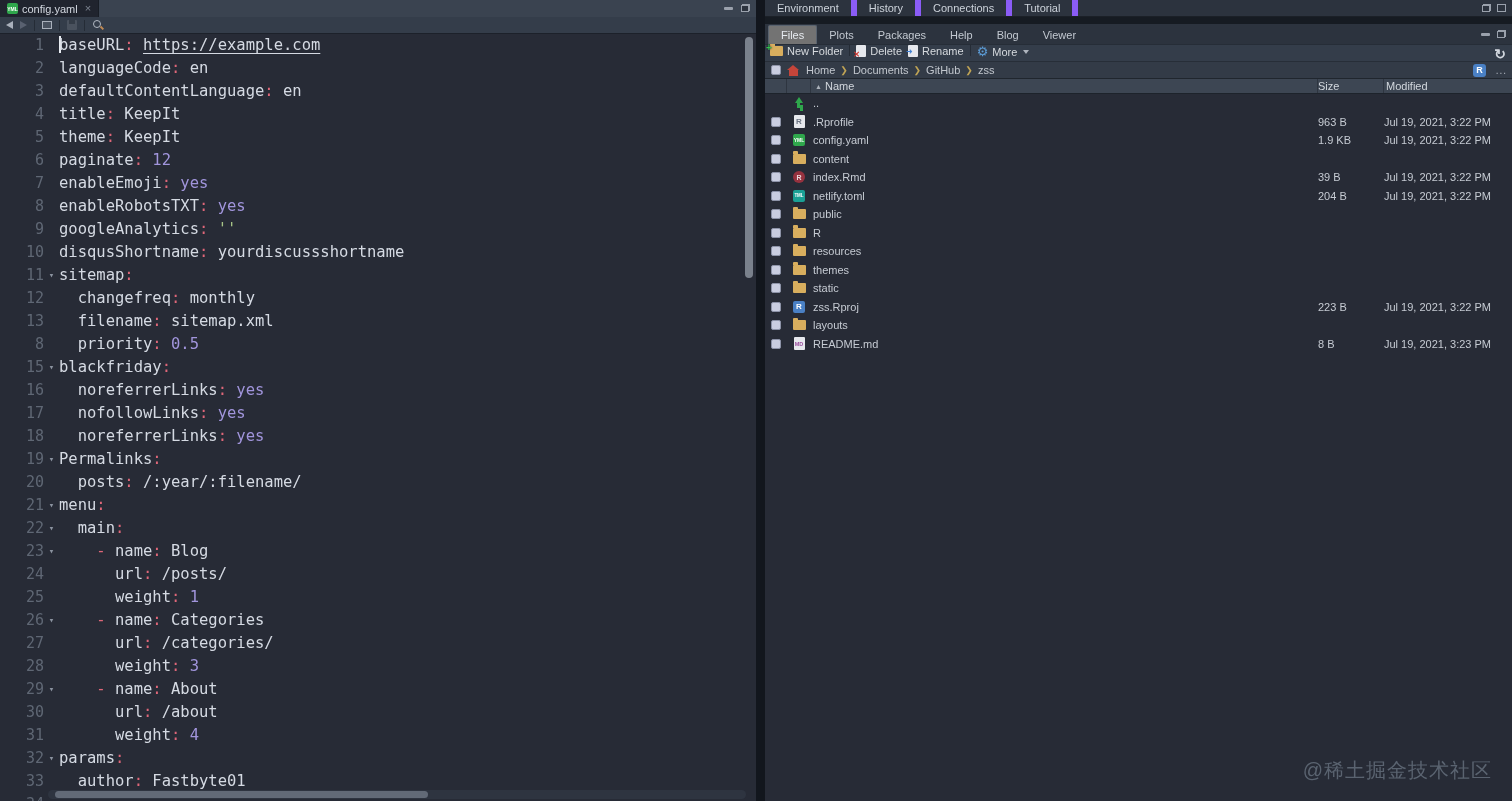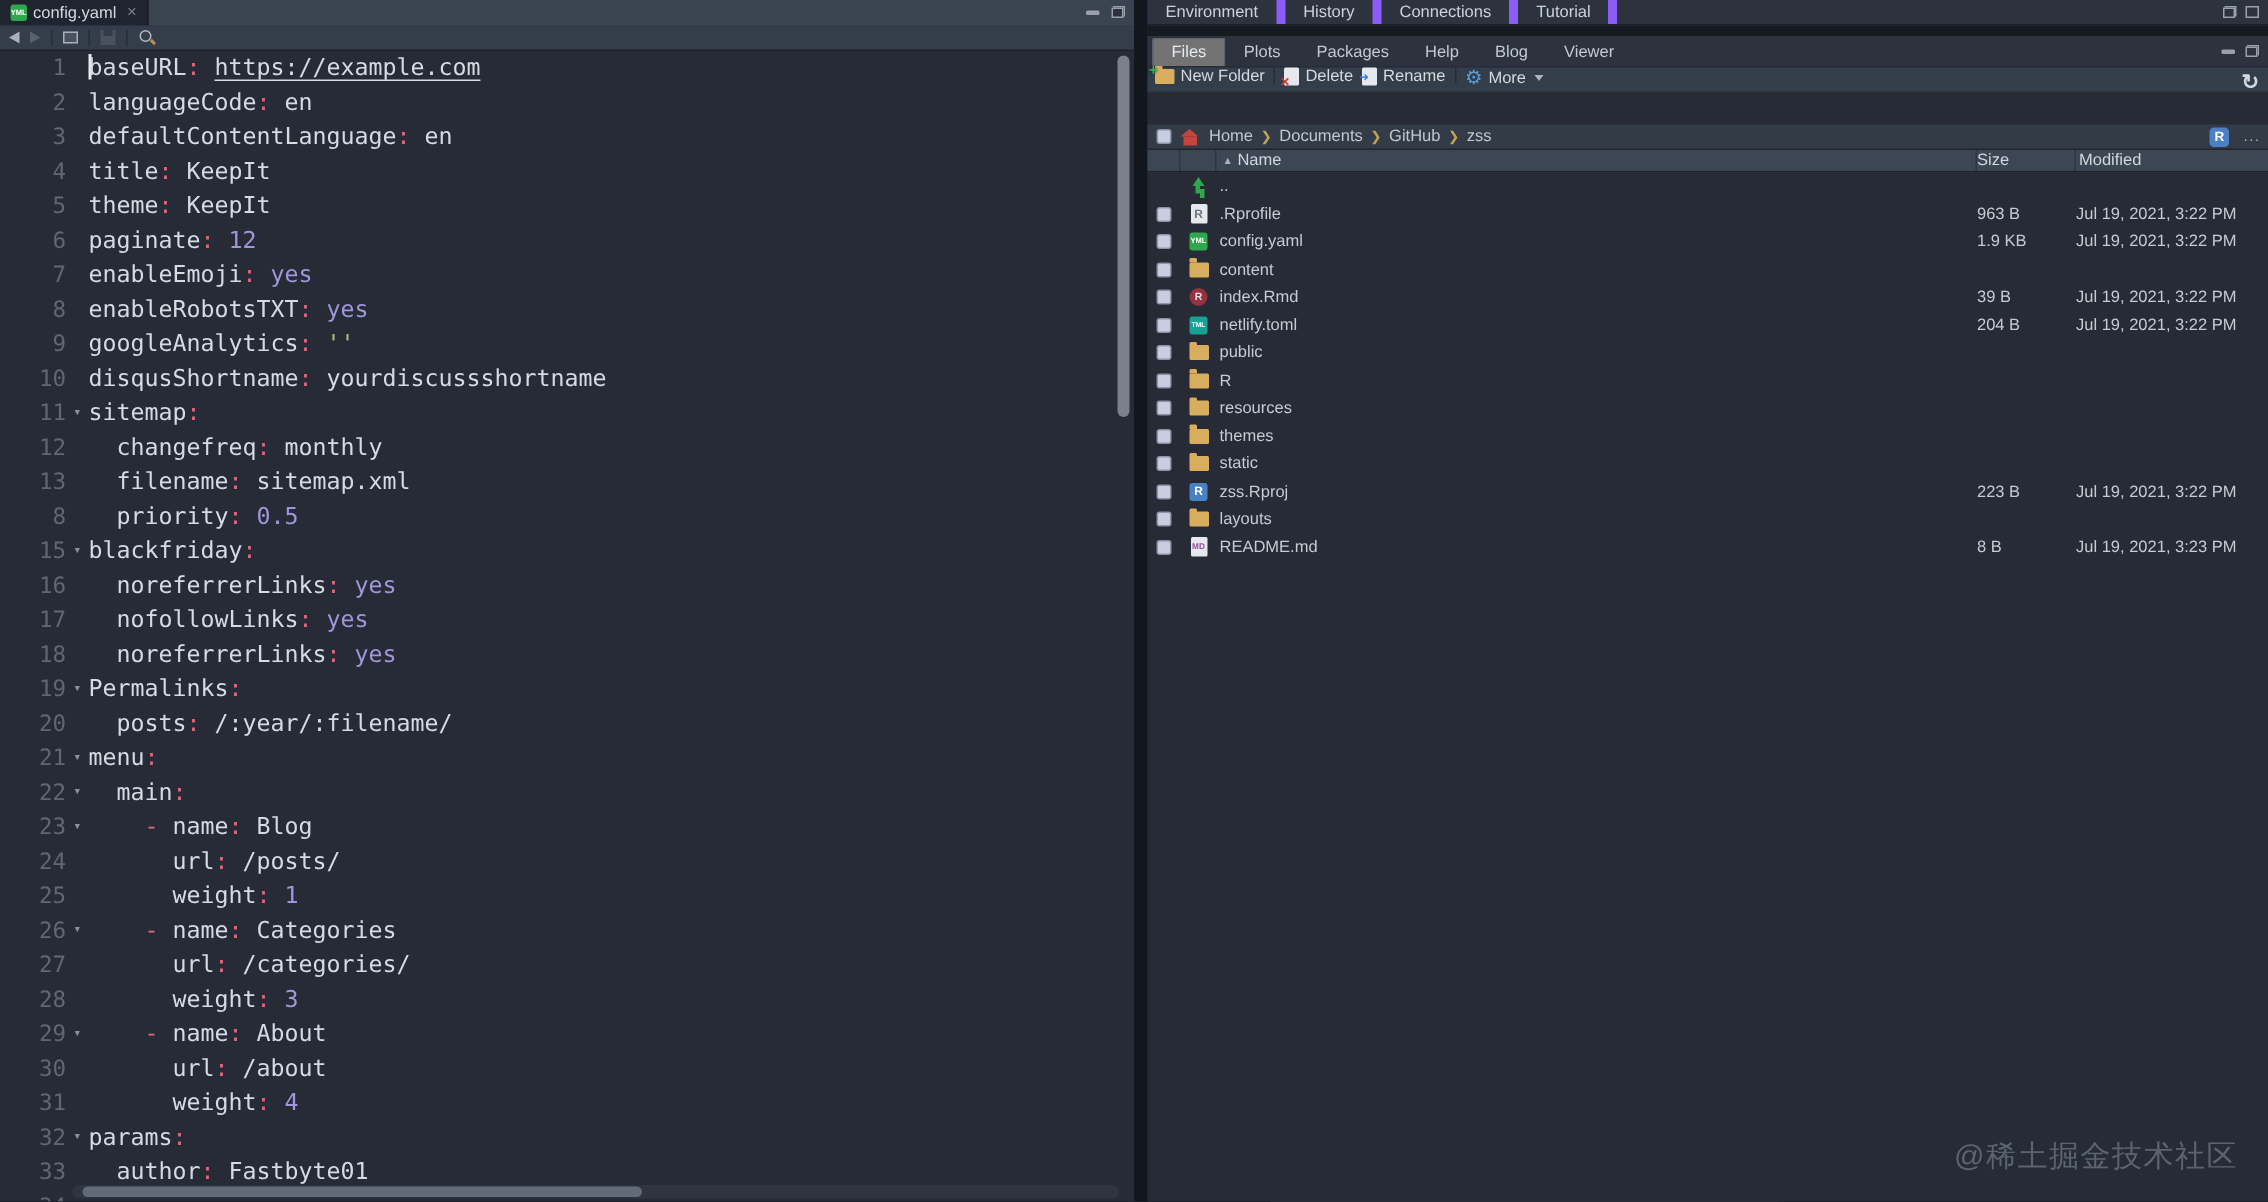--- a/index.html
+++ b/index.html
@@ -69,21 +69,21 @@
   .gap-strip{height:7px;background:#161b22;}
   .ftabs{height:21px;background:var(--chrome-dark);display:flex;align-items:flex-end;position:relative;
     padding-left:3px;border-bottom:1px solid #262d37;}
   .ftab{padding:3px 12px 3px;font-size:11px;color:#c3c9d1;}
   .ftab.active{background:#737373;color:#e6eaef;border:1px solid #59636f;border-bottom:none;
     border-radius:2px 2px 0 0;}
   .ftoolbar{height:17px;background:var(--chrome-mid);display:flex;align-items:flex-start;gap:6px;
     padding:0 5px;border-bottom:1px solid #272e38;position:relative;}
   .tbtn{display:flex;align-items:center;gap:4px;font-size:11px;color:#d6dade;}
   .fpath{height:17px;background:#333b47;display:flex;align-items:center;gap:6px;padding:0 6px;
-    border-bottom:1px solid #20262e;position:relative;margin-top:21px;}
+    border-bottom:1px solid #20262e;position:relative;}
   .crumb{font-size:11px;color:#c2c7ce;}
   .crumb-sep{font-size:9px;color:#c0a455;padding:0 1px;}
   .fhead{height:15px;background:#3d4653;display:flex;align-items:center;font-size:11px;
     color:#d2d7dd;border-bottom:1px solid #1d232b;}
   .fhead .hc{border-right:1px solid #2e3540;height:100%;display:flex;align-items:center;}
   .frow{height:18.5px;display:flex;align-items:center;font-size:11px;color:#c6cbd3;}
   .c-cb{width:22px;flex:0 0 22px;display:flex;justify-content:center;}
   .c-icon{width:24px;flex:0 0 24px;display:flex;justify-content:center;}
   .c-name{flex:1;padding-left:2px;}
   .c-size{width:66px;flex:0 0 66px;}

